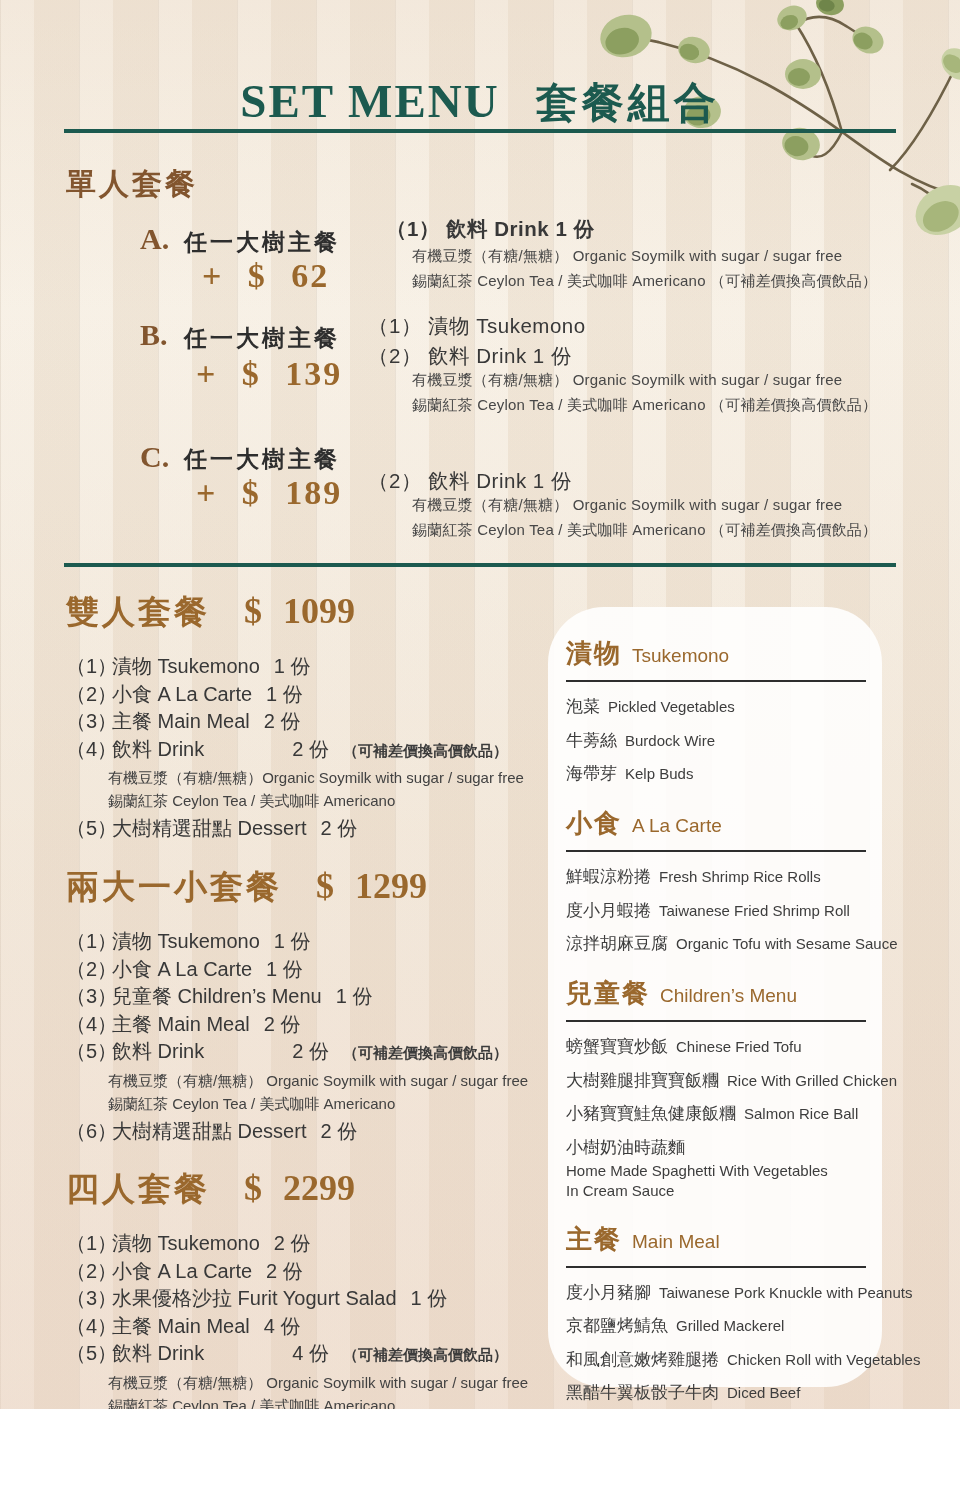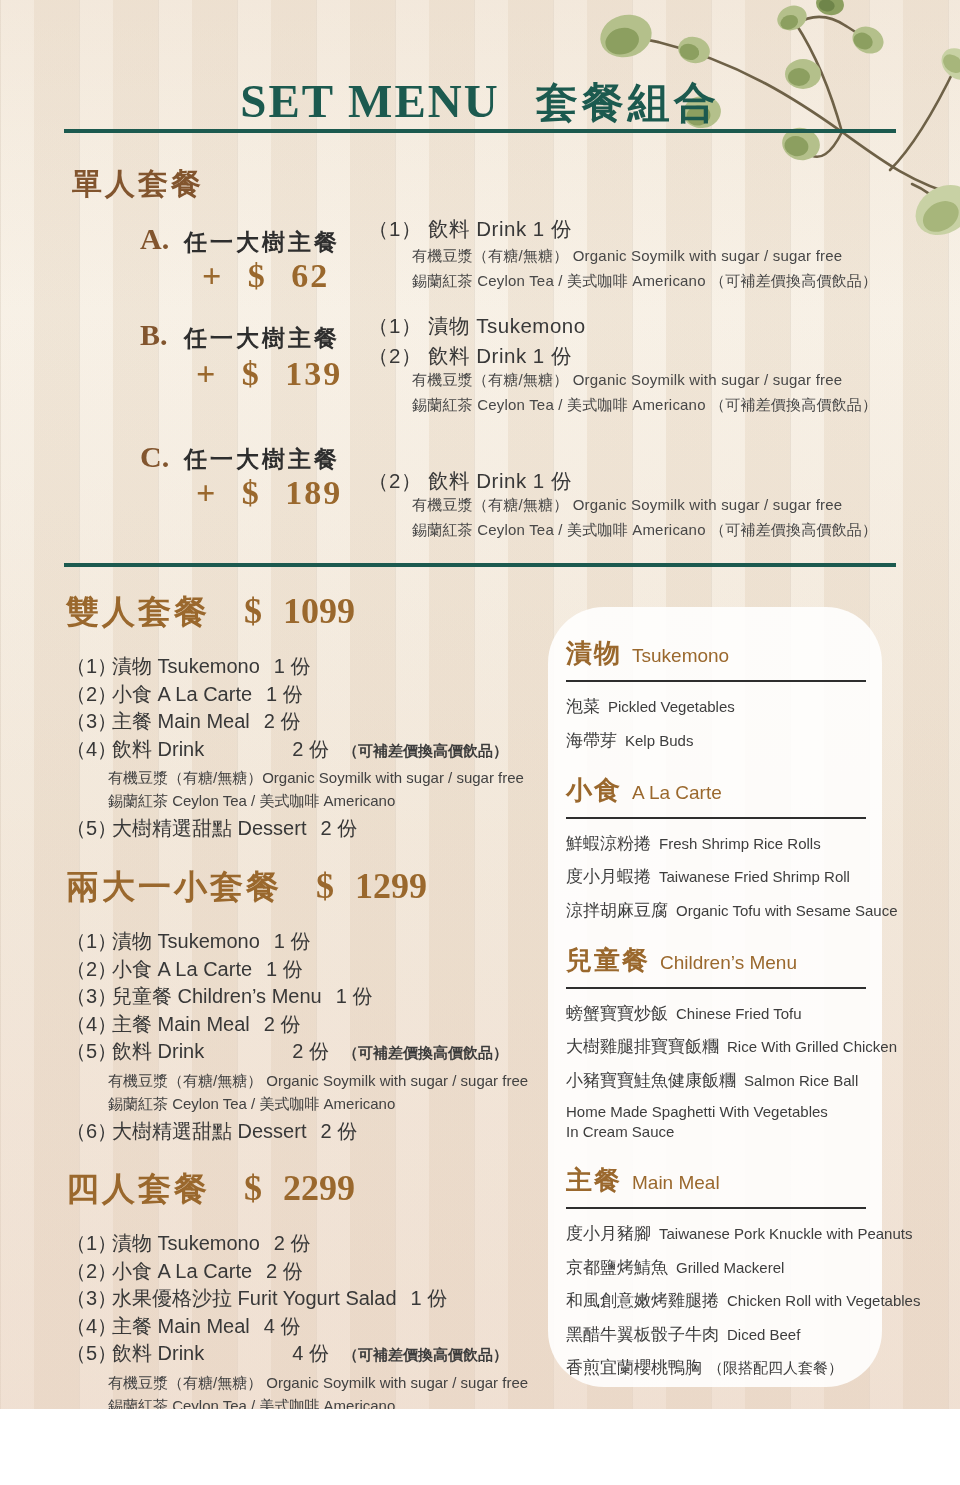--- a/index.html
+++ b/index.html
@@ -14,21 +14,21 @@
       repeating-linear-gradient(90deg, rgba(255,252,246,0.35) 0 34px, rgba(206,180,152,0.10) 34px 79px),
       linear-gradient(180deg, #f4ecdf, #f1e6d8);
   }
   .abs { position:absolute; }
   
   .title-row { position:absolute; top:74px; left:0; width:100%; text-align:center; white-space:nowrap; }
   .title-en { font-family:"Liberation Serif", serif; font-weight:bold; font-size:47px; color:#1c5a4f; letter-spacing:2px; }
   .title-zh { font-size:42px; font-weight:bold; color:#1c5a4f; margin-left:36px; letter-spacing:4px; }
   .rule { position:absolute; left:64px; width:832px; height:4px; background:#1c5a4f; }
   
-  .sec-heading { font-size:30px; font-weight:bold; color:#82552e; letter-spacing:3px;margin-left:6px; }
+  .sec-heading { font-size:30px; font-weight:bold; color:#82552e; letter-spacing:3px; }
   .opt-letter { font-family:"Liberation Serif", serif; font-weight:bold; font-size:30px; color:#82552e; }
   .opt-name { font-size:23px; font-weight:600; color:#2e2e2e; letter-spacing:3px; }
   .opt-price { font-family:"Liberation Serif", serif; font-weight:bold; font-size:34px; color:#9a682d; word-spacing:14px; letter-spacing:2px; }
   .s-item { font-size:20.5px; color:#383838; letter-spacing:0.5px; }
   .s-note { font-size:15px; color:#474747; letter-spacing:0.2px; }
   
   .set-sec { position:absolute; left:66px; width:480px; }
   .set-head { white-space:nowrap; line-height:42px; margin-bottom:14px; }
   .set-zh { font-size:33px; font-weight:bold; color:#9a682d; letter-spacing:3px; }
   .set-price { font-family:"Liberation Serif", serif; font-weight:bold; font-size:36px; color:#9a682d; word-spacing:12px; margin-left:34px; }
@@ -117,21 +117,21 @@
   <div class="title-row">
     <span class="title-en">SET MENU</span><span class="title-zh">套餐組合</span>
   </div>
   <div class="rule" style="top:129px;"></div>
 
   <div class="abs sec-heading" style="top:164px; left:66px;">單人套餐</div>
 
   <div class="abs opt-letter" style="top:222px; left:140px;">A.</div>
   <div class="abs opt-name" style="top:227px; left:184px;">任一大樹主餐</div>
   <div class="abs opt-price" style="top:257px; left:202px;">+ $ 62</div>
-  <div class="abs s-item" style="top:215px; left:368px;">（1） 飲料  Drink 1 份</div>
+  <div class="abs s-item" style="top:215px; left:386px;font-weight:bold;">（1） 飲料  Drink 1 份</div>
   <div class="abs s-note" style="top:247px; left:412px;">有機豆漿（有糖/無糖） Organic Soymilk with sugar / sugar free</div>
   <div class="abs s-note" style="top:272px; left:412px;">錫蘭紅茶 Ceylon Tea /  美式咖啡 Americano （可補差價換高價飲品）</div>
 
   <div class="abs opt-letter" style="top:318px; left:140px;">B.</div>
   <div class="abs opt-name" style="top:323px; left:184px;">任一大樹主餐</div>
   <div class="abs opt-price" style="top:355px; left:196px;">+ $ 139</div>
   <div class="abs s-item" style="top:312px; left:368px;">（1） 漬物 Tsukemono</div>
   <div class="abs s-item" style="top:342px; left:368px;">（2） 飲料 Drink 1 份</div>
   <div class="abs s-note" style="top:371px; left:412px;">有機豆漿（有糖/無糖） Organic Soymilk with sugar  /  sugar free</div>
   <div class="abs s-note" style="top:396px; left:412px;">錫蘭紅茶  Ceylon Tea /  美式咖啡  Americano  （可補差價換高價飲品）</div>
@@ -256,37 +256,39 @@
         <span class="qty">4 份</span>
       </div>
   </div>
 
   <aside class="panel">
 
     <section class="p-sec">
       <div class="p-head"><span class="p-zh">漬物</span><span class="p-en">Tsukemono</span></div>
       <div class="p-rule"></div>
       <div class="p-item"><span class="zh">泡菜</span><span class="en">Pickled Vegetables</span></div>
+      <div class="p-item"><span class="zh">牛蒡絲</span><span class="en">Burdock Wire</span></div>
       <div class="p-item"><span class="zh">海帶芽</span><span class="en">Kelp Buds</span></div>
     </section>
 
     <section class="p-sec">
       <div class="p-head"><span class="p-zh">小食</span><span class="p-en">A La Carte</span></div>
       <div class="p-rule"></div>
       <div class="p-item"><span class="zh">鮮蝦涼粉捲</span><span class="en">Fresh Shrimp Rice Rolls</span></div>
       <div class="p-item"><span class="zh">度小月蝦捲</span><span class="en">Taiwanese Fried Shrimp Roll</span></div>
       <div class="p-item"><span class="zh">涼拌胡麻豆腐</span><span class="en">Organic Tofu with Sesame Sauce</span></div>
     </section>
 
     <section class="p-sec">
       <div class="p-head"><span class="p-zh">兒童餐</span><span class="p-en">Children’s Menu</span></div>
       <div class="p-rule"></div>
       <div class="p-item"><span class="zh">螃蟹寶寶炒飯</span><span class="en">Chinese Fried Tofu</span></div>
       <div class="p-item"><span class="zh">大樹雞腿排寶寶飯糰</span><span class="en">Rice With Grilled Chicken</span></div>
       <div class="p-item"><span class="zh">小豬寶寶鮭魚健康飯糰</span><span class="en">Salmon Rice Ball</span></div>
+      <div class="p-item" style="margin-bottom:2px;"><span class="zh">小樹奶油時蔬麵</span></div>
       <div class="p-enline">Home Made Spaghetti With Vegetables</div>
       <div class="p-enline">In Cream Sauce</div>
     </section>
 
     <section class="p-sec">
       <div class="p-head"><span class="p-zh">主餐</span><span class="p-en">Main Meal</span></div>
       <div class="p-rule"></div>
       <div class="p-item"><span class="zh">度小月豬腳</span><span class="en">Taiwanese Pork Knuckle with Peanuts</span></div>
       <div class="p-item"><span class="zh">京都鹽烤鯖魚</span><span class="en">Grilled Mackerel</span></div>
       <div class="p-item"><span class="zh">和風創意嫩烤雞腿捲</span><span class="en">Chicken Roll with Vegetables</span></div>

